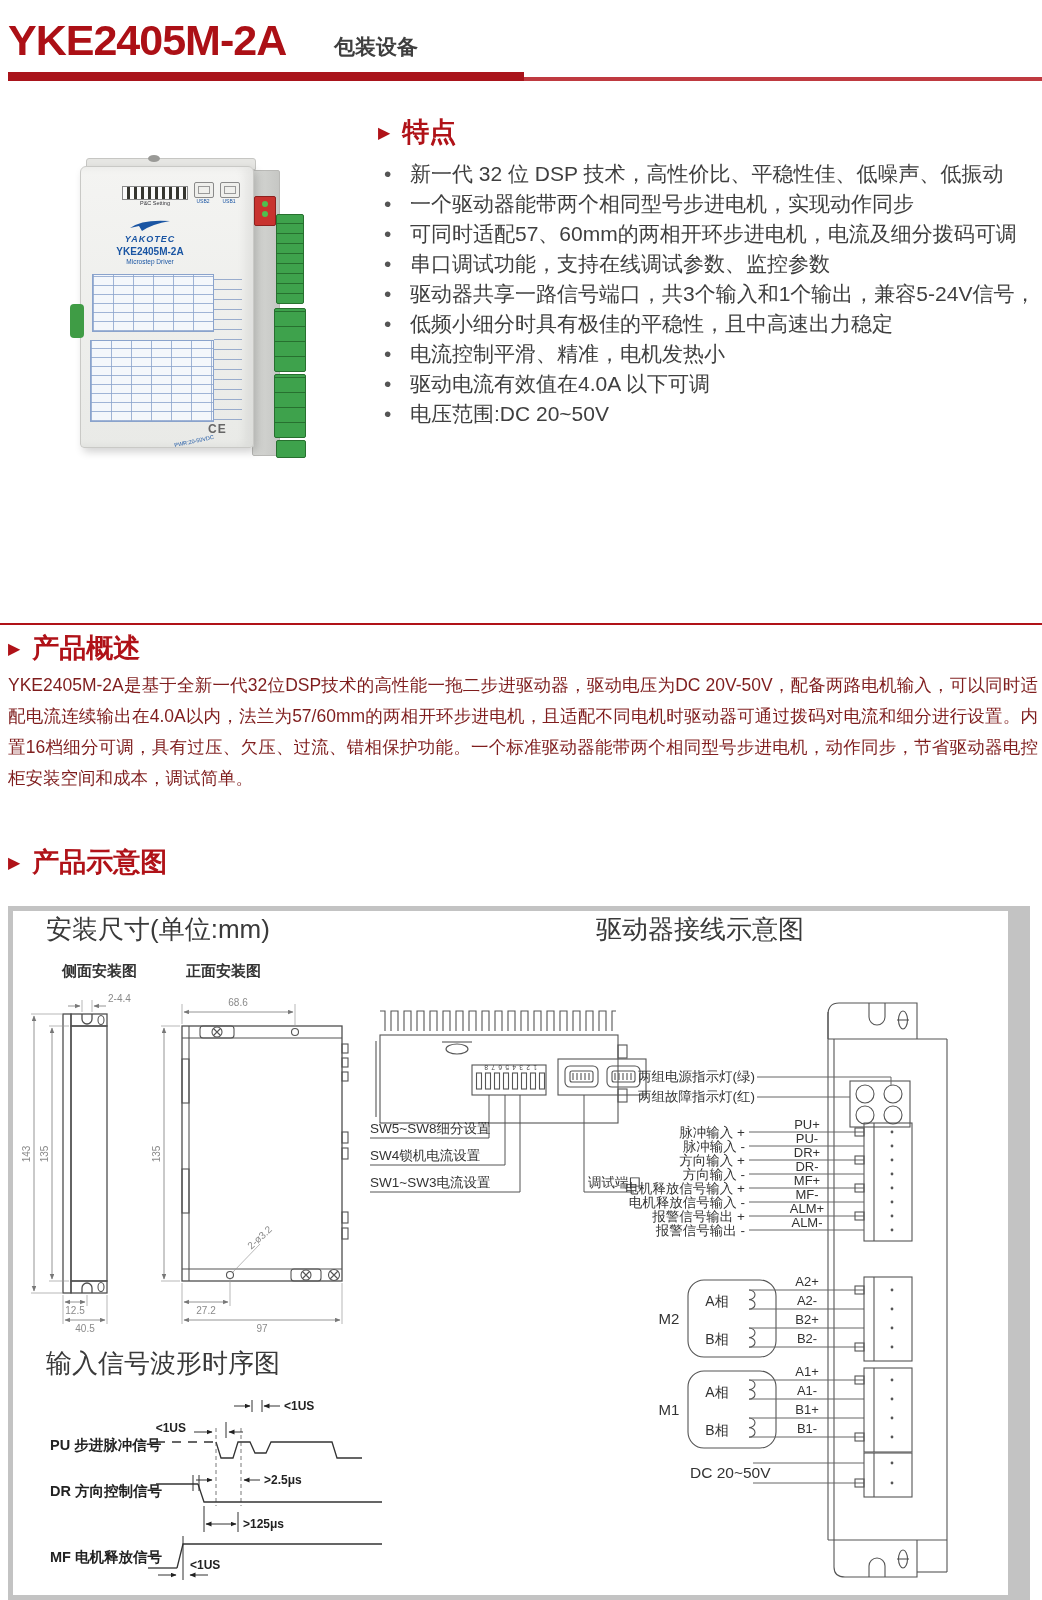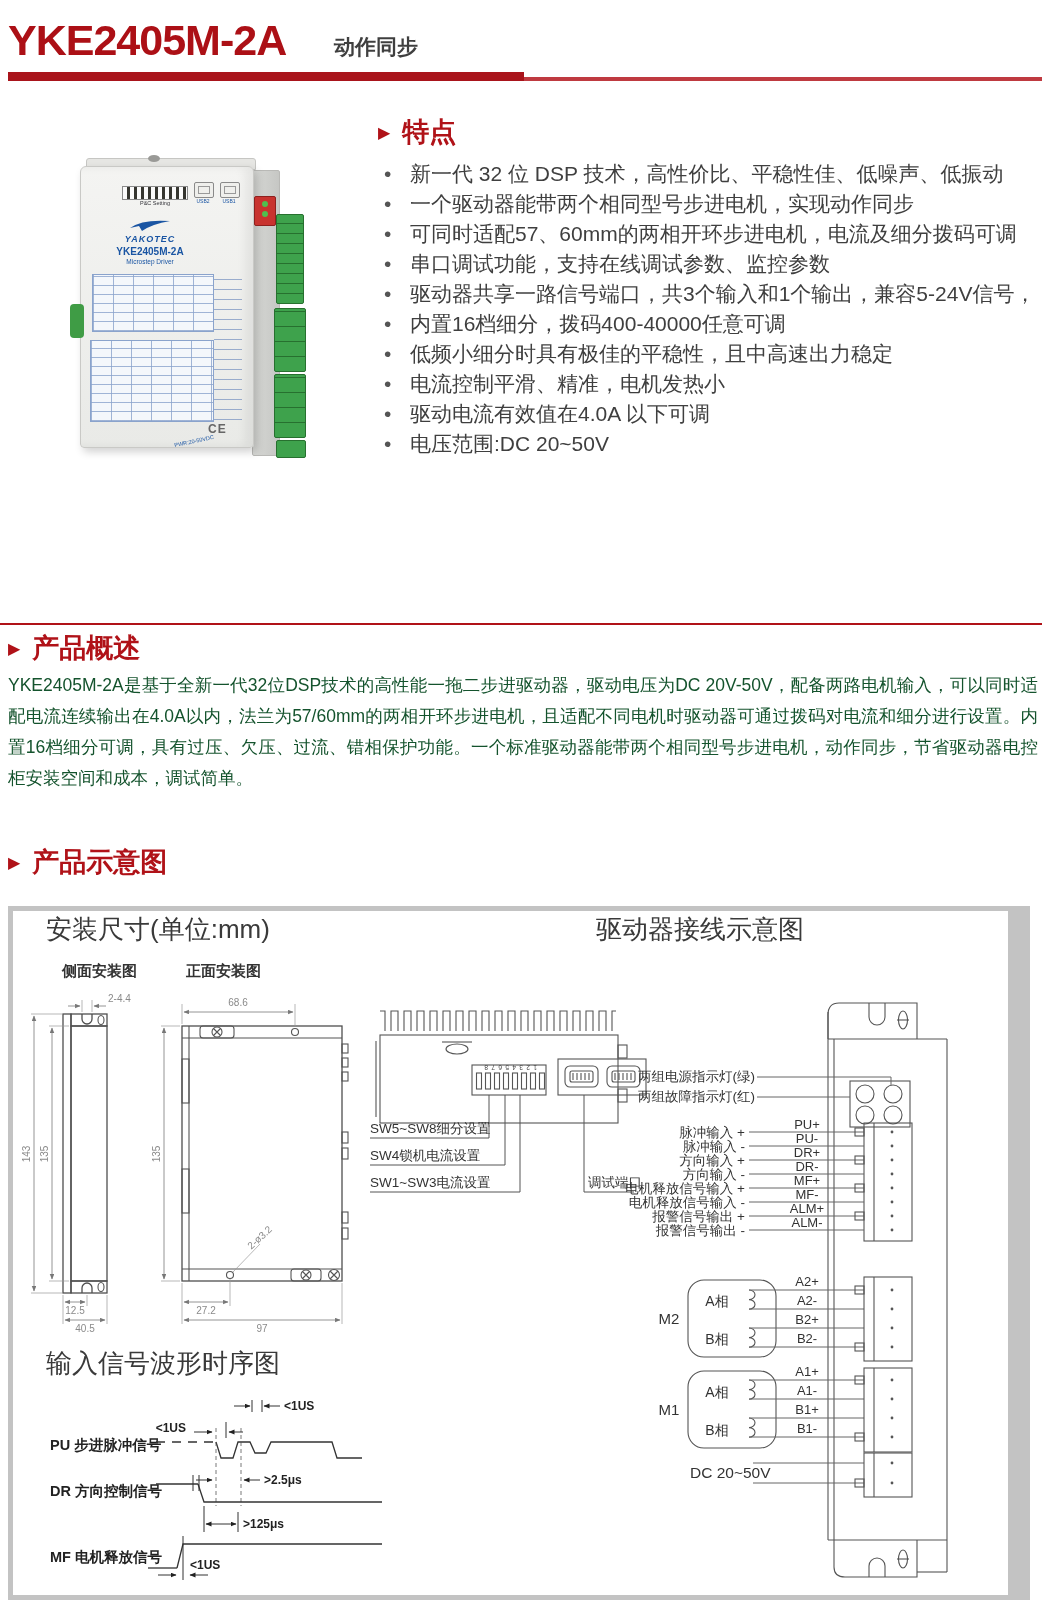--- a/index.html
+++ b/index.html
@@ -20,21 +20,21 @@
   
   .features{left:378px;top:94px;width:660px;}
   .features ul{margin:9px 0 0;padding:0;list-style:none;}
   .features li{position:relative;padding-left:32px;line-height:30px;font-size:21px;color:#3f3f3f;white-space:nowrap;}
   .features li::before{content:"•";position:absolute;left:6px;top:0;color:#555;}
 
   .typical{left:8px;top:538px;width:1028px;font-size:17.5px;line-height:33px;color:#3f3f3f;margin:0;}
   .typical b{color:#2e2e2e;}
   .divider{left:0;top:603px;width:1042px;height:2px;background:#b01218;}
   .overview-h{left:8px;top:610px;}
-  .overview{left:8px;top:650px;width:1030px;font-size:17.5px;line-height:31px;color:#14532d;text-align:justify;margin:0;}
+  .overview{left:8px;top:650px;width:1030px;font-size:17.5px;line-height:31px;color:#7f1d1d;text-align:justify;margin:0;}
   .schematic-h{left:8px;top:824px;}
 
   
   .frame{left:8px;top:886px;width:1022px;height:694px;border:5px solid #c3c3c3;border-right-width:22px;box-sizing:border-box;background:#fff;}
   .box-title{font-size:26px;color:#3a3a3a;font-weight:500;}
   .mount-title{left:46px;top:892px;text-align:center;}
   .wiring-title{left:596px;top:892px;}
   .sub-label{font-size:15px;font-weight:700;color:#333;}
   .side-label{left:62px;top:942px;}
   .front-label{left:186px;top:942px;}
@@ -105,21 +105,21 @@
       <marker id="ar" orient="auto-start-reverse" markerWidth="7" markerHeight="6" refX="5.5" refY="2.5">
         <path d="M0,0 L6,2.5 L0,5 z" fill="#777"></path>
       </marker>
       <marker id="arb" orient="auto-start-reverse" markerWidth="7" markerHeight="6" refX="5.5" refY="2.5">
         <path d="M0,0 L6,2.5 L0,5 z" fill="#222"></path>
       </marker>
     </defs>
   </svg>
 
   <div class="abs title">YKE2405M-2A</div>
-  <div class="abs subtitle">动作同步</div>
+  <div class="abs subtitle">包装设备</div>
   <div class="abs bar1"></div>
   <div class="abs bar2"></div>
 
   <div class="abs photo">
     <div class="abs ph-top"></div>
     <div class="abs ph-screw"></div>
     <div class="abs ph-side"></div>
     <div class="abs ph-body"></div>
     <div class="abs ph-dip"></div>
     <div class="abs ph-dip-cap">P&amp;C Setting</div>
@@ -163,21 +163,20 @@
     <div class="h2row">
       <span class="tri">▶</span>
       <span>特点</span>
     </div>
     <ul>
       <li>新一代 32 位 DSP 技术，高性价比、平稳性佳、低噪声、低振动</li>
       <li>一个驱动器能带两个相同型号步进电机，实现动作同步</li>
       <li>可同时适配57、60mm的两相开环步进电机，电流及细分拨码可调</li>
       <li>串口调试功能，支持在线调试参数、监控参数</li>
       <li>驱动器共享一路信号端口，共3个输入和1个输出，兼容5-24V信号，</li>
-      <li>内置16档细分，拨码400-40000任意可调</li>
       <li>低频小细分时具有极佳的平稳性，且中高速出力稳定</li>
       <li>电流控制平滑、精准，电机发热小</li>
       <li>驱动电流有效值在4.0A 以下可调</li>
       <li>电压范围:DC 20~50V</li>
     </ul>
   </section>
 
 
   <div class="abs divider"></div>
 

